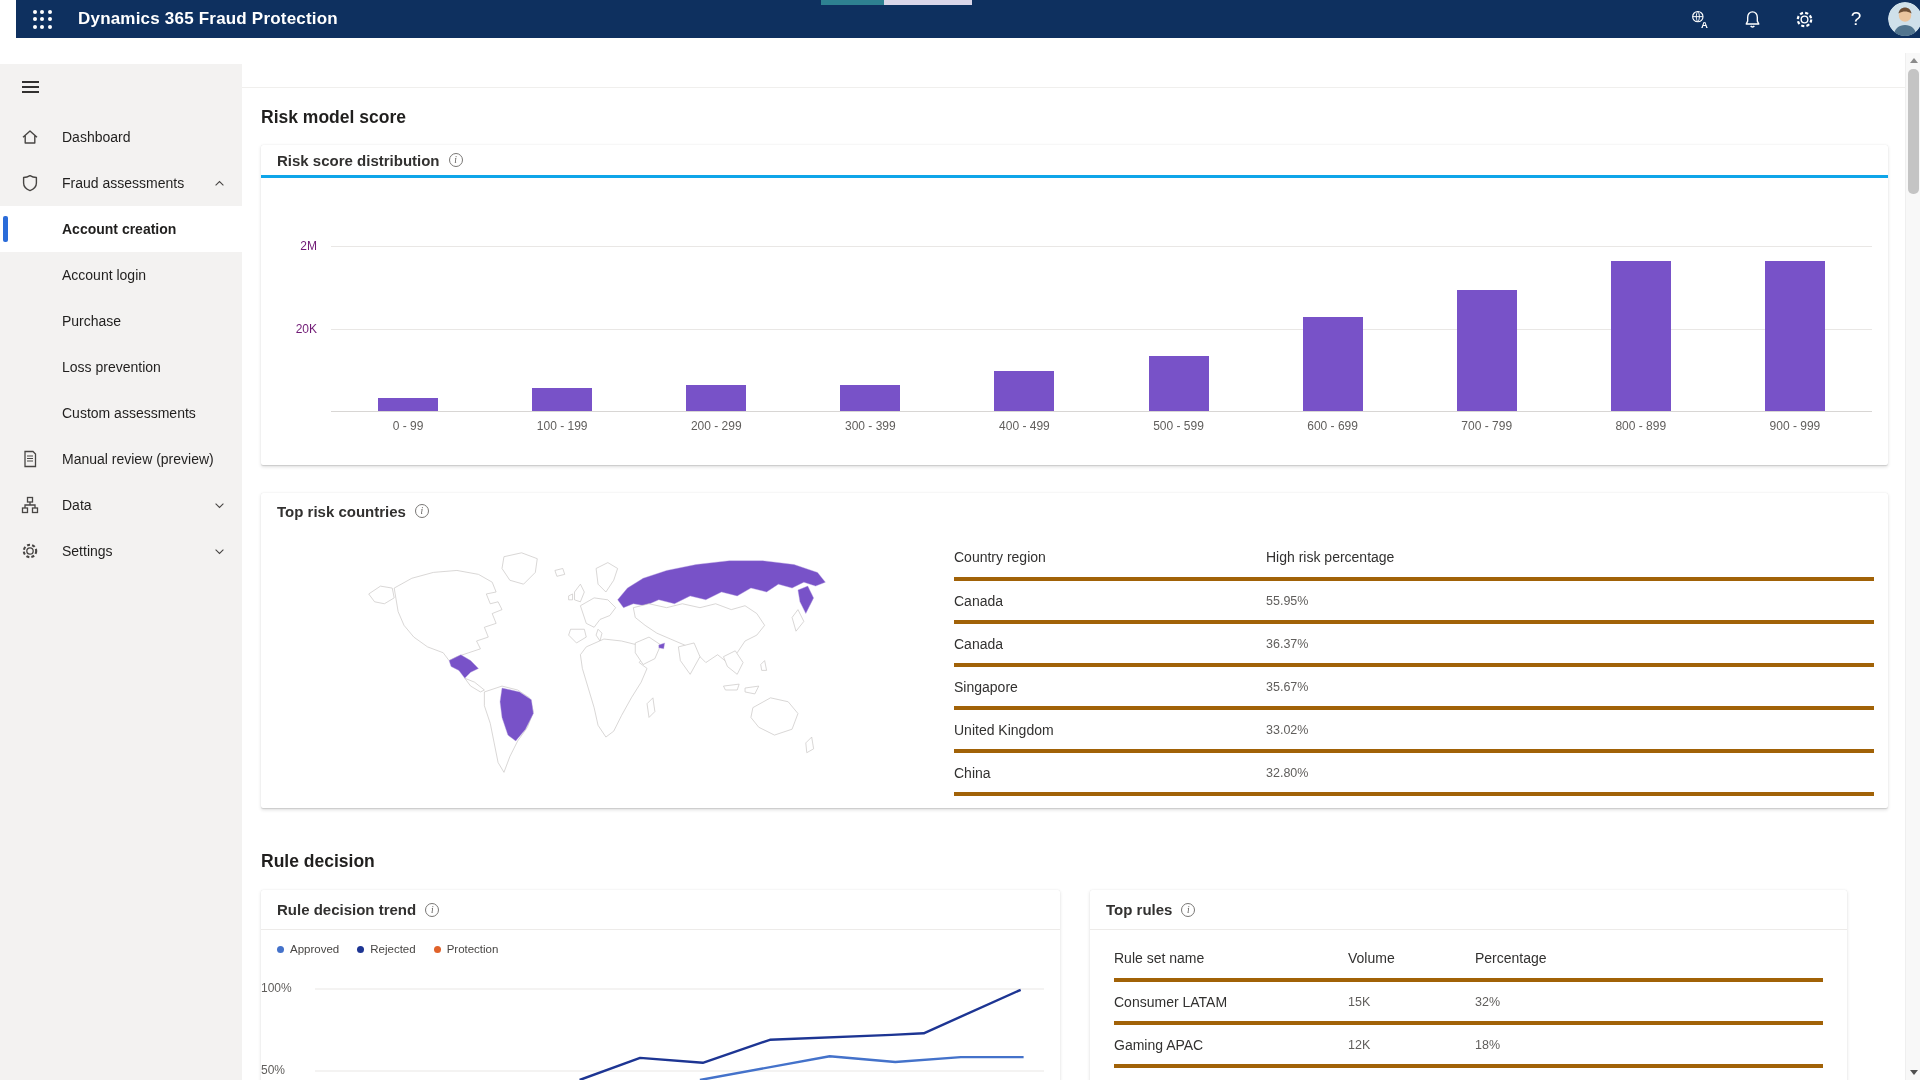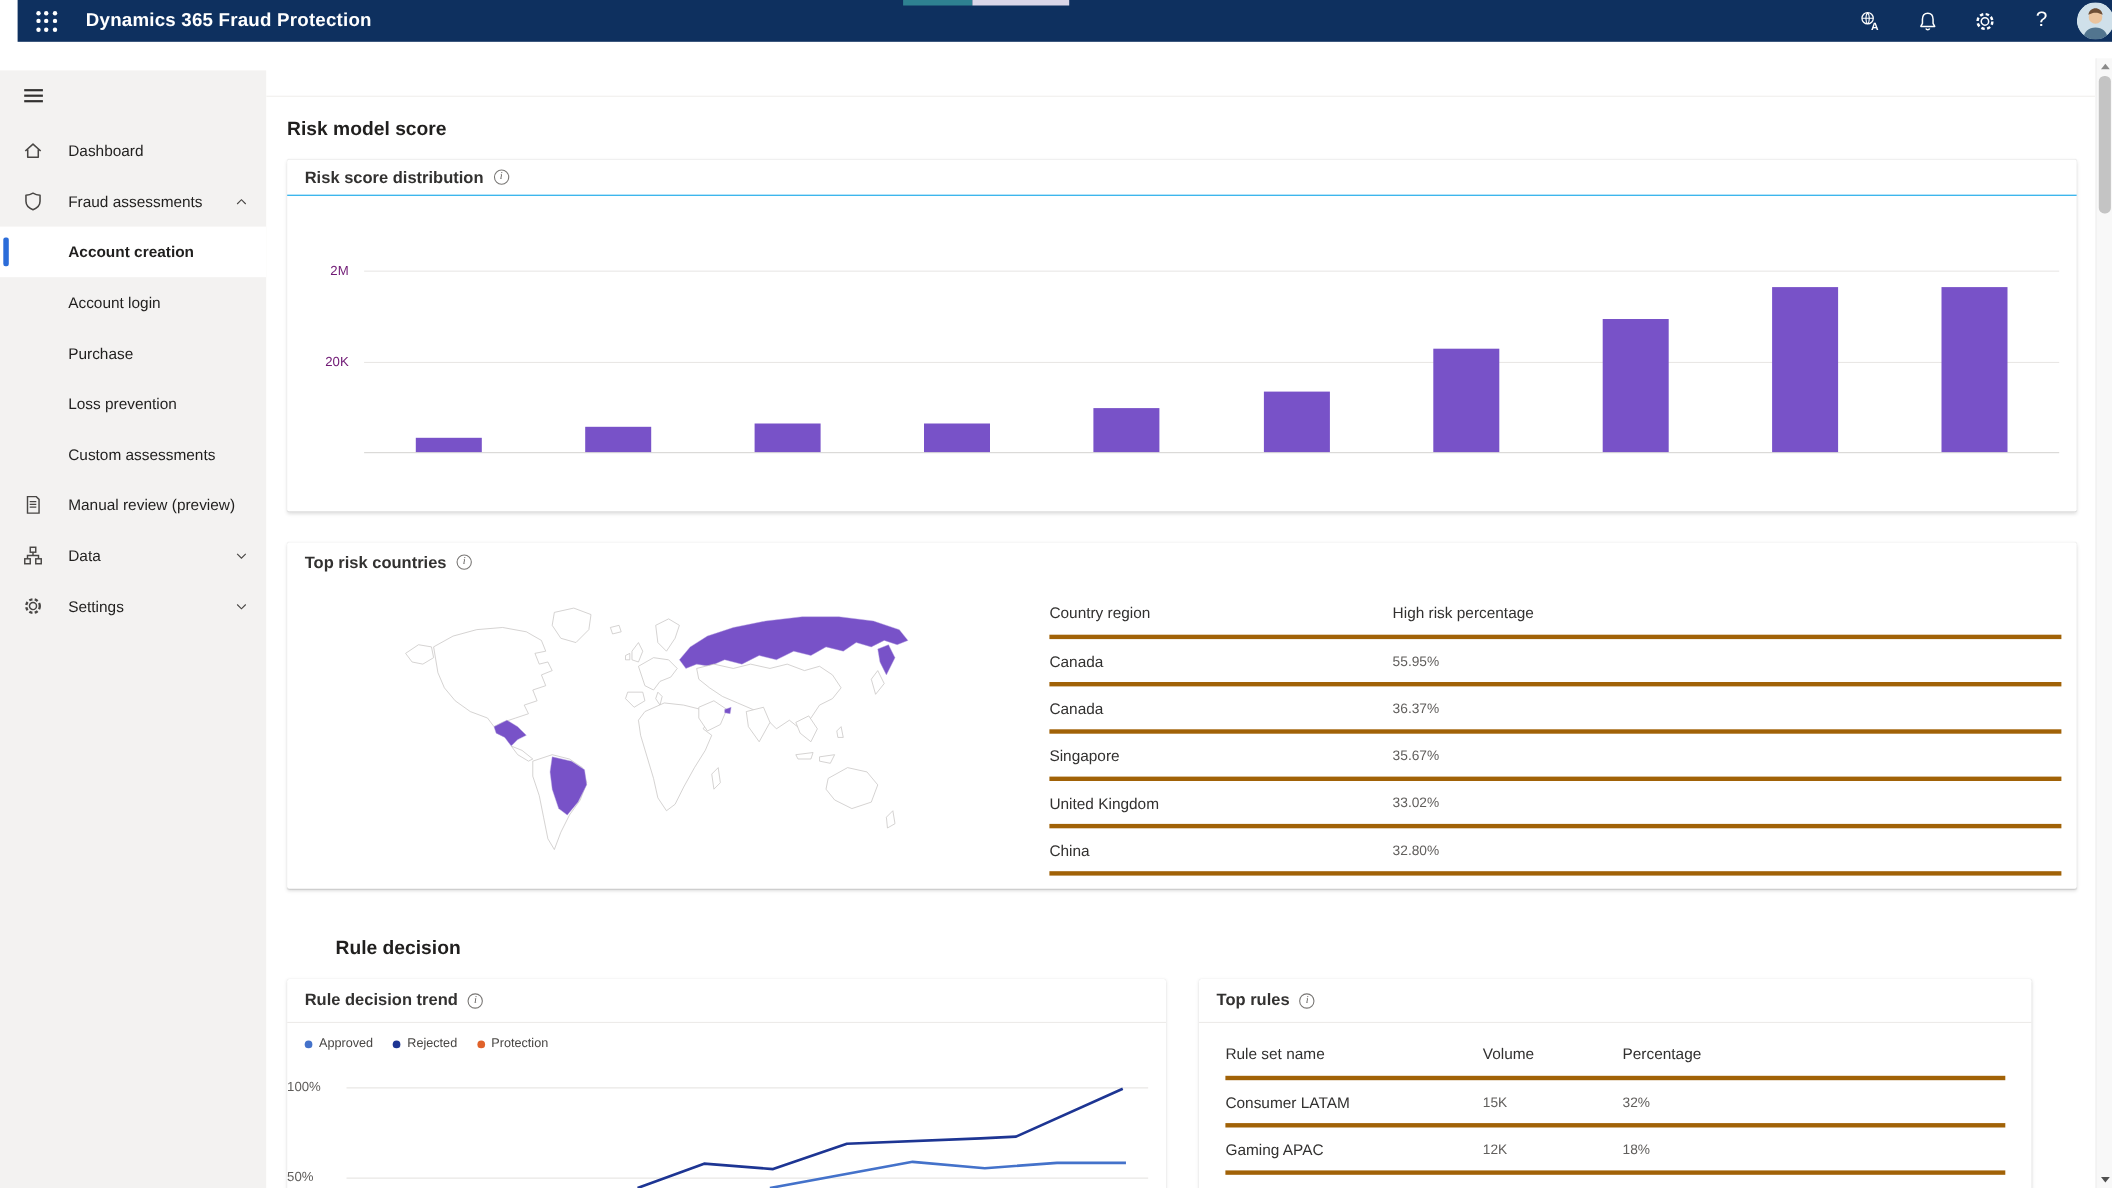--- a/index.html
+++ b/index.html
@@ -35,28 +35,28 @@
   .chev { position:absolute; right:16px; width:13px; height:13px; }
   .chev svg { width:13px; height:13px; }
   .chev.down { transform:rotate(180deg); }
 
   
   .main { position:absolute; top:53px; left:242px; width:1663px; bottom:0; background:#fff; overflow:hidden; }
   .toolbar-strip { height:35px; border-bottom:1px solid #f0efed; }
   .content { padding:0 17px 0 19px; }
   .section-h { font-size:17.5px; font-weight:700; color:#201f1e; line-height:26px; }
   .h1 { margin-top:16px; }
-  .h2 { margin-top:40px;margin-left:44px; }
+  .h2 { margin-top:40px; }
 
   .card { background:#fff; border-radius:2px;
     box-shadow:0 0.3px 0.9px rgba(0,0,0,.11), 0 1.6px 3.6px rgba(0,0,0,.13); }
   .card-header { height:36px; display:flex; align-items:center; gap:9px; padding:0 16px;
     font-size:15px; font-weight:700; color:#323130; }
   .card-header.divided { border-bottom:1px solid #edebe9; height:40px; }
-  .card1 .card-header { height:33px; border-bottom:1px solid #0ea5e9; }
+  .card1 .card-header { height:33px; border-bottom:3px solid #0ea5e9; }
   .info-icon { width:14px; height:14px; border:1px solid #797775; border-radius:50%;
     color:#605e5c; font-size:9.5px; font-weight:400; font-style:italic;
     display:inline-flex; align-items:center; justify-content:center; font-family:"Liberation Serif",serif; cursor:pointer; }
 
   
   .card1 { margin-top:15px; height:320px; overflow:hidden; }
   .chart1-wrap { display:flex; padding:20px 16px 0 0; }
   .y-axis { width:70px; position:relative; height:214px; }
   .ytick { position:absolute; right:14px; font-size:12px; color:#701a75; }
   .ytick-top { top:41px; } .ytick-mid { top:124px; }
@@ -282,20 +282,32 @@
               </div>
               <div class="bar-slot">
                 <div class="bar" style="height: 120.6px;"></div>
               </div>
               <div class="bar-slot">
                 <div class="bar" style="height: 149.6px;"></div>
               </div>
               <div class="bar-slot">
                 <div class="bar" style="height: 149.6px;"></div>
               </div>
+            </div>
+          <div class="bars-labels">
+              <div class="bar-label">0 - 99</div>
+              <div class="bar-label">100 - 199</div>
+              <div class="bar-label">200 - 299</div>
+              <div class="bar-label">300 - 399</div>
+              <div class="bar-label">400 - 499</div>
+              <div class="bar-label">500 - 599</div>
+              <div class="bar-label">600 - 699</div>
+              <div class="bar-label">700 - 799</div>
+              <div class="bar-label">800 - 899</div>
+              <div class="bar-label">900 - 999</div>
             </div>
         </div>
       </div>
     </div>
 
     <div class="card card2">
       <div class="card-header">
         <span>Top risk countries</span>
         <span class="info-icon">i</span>
       </div>

